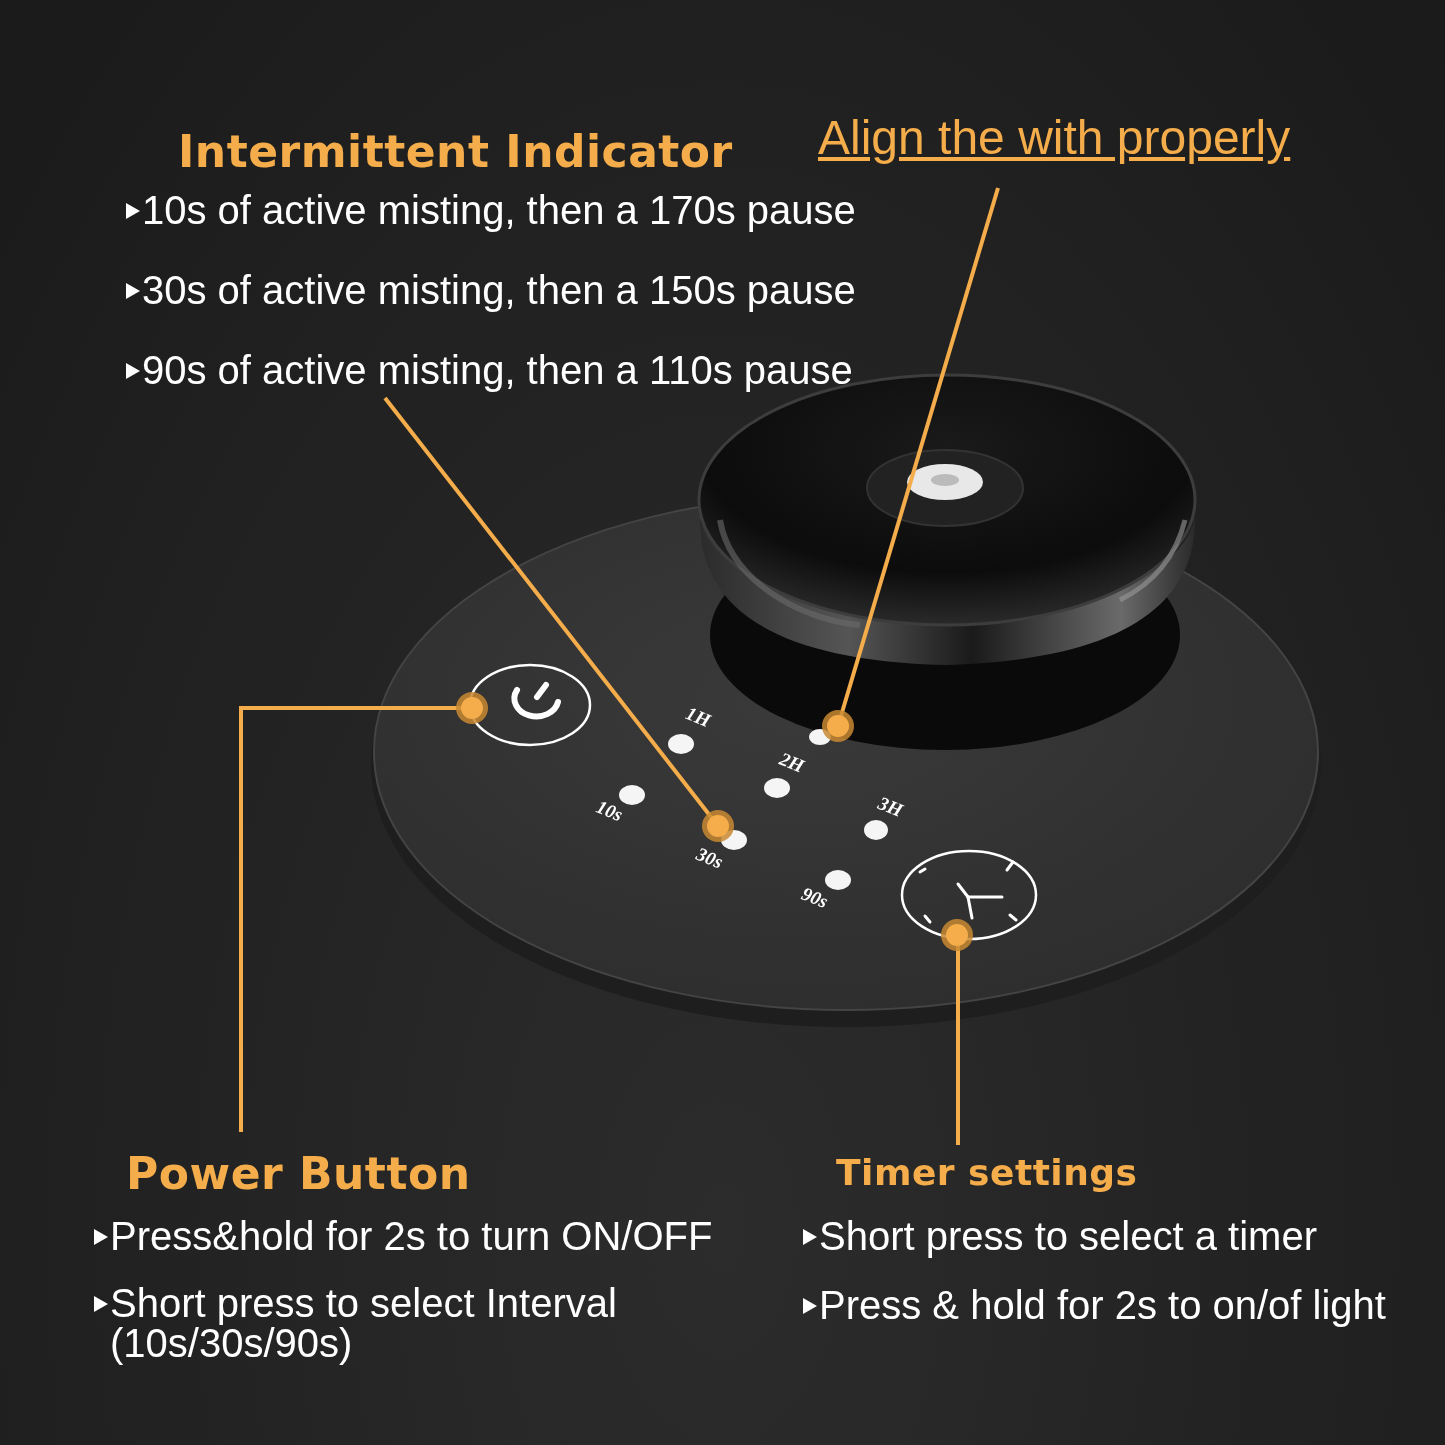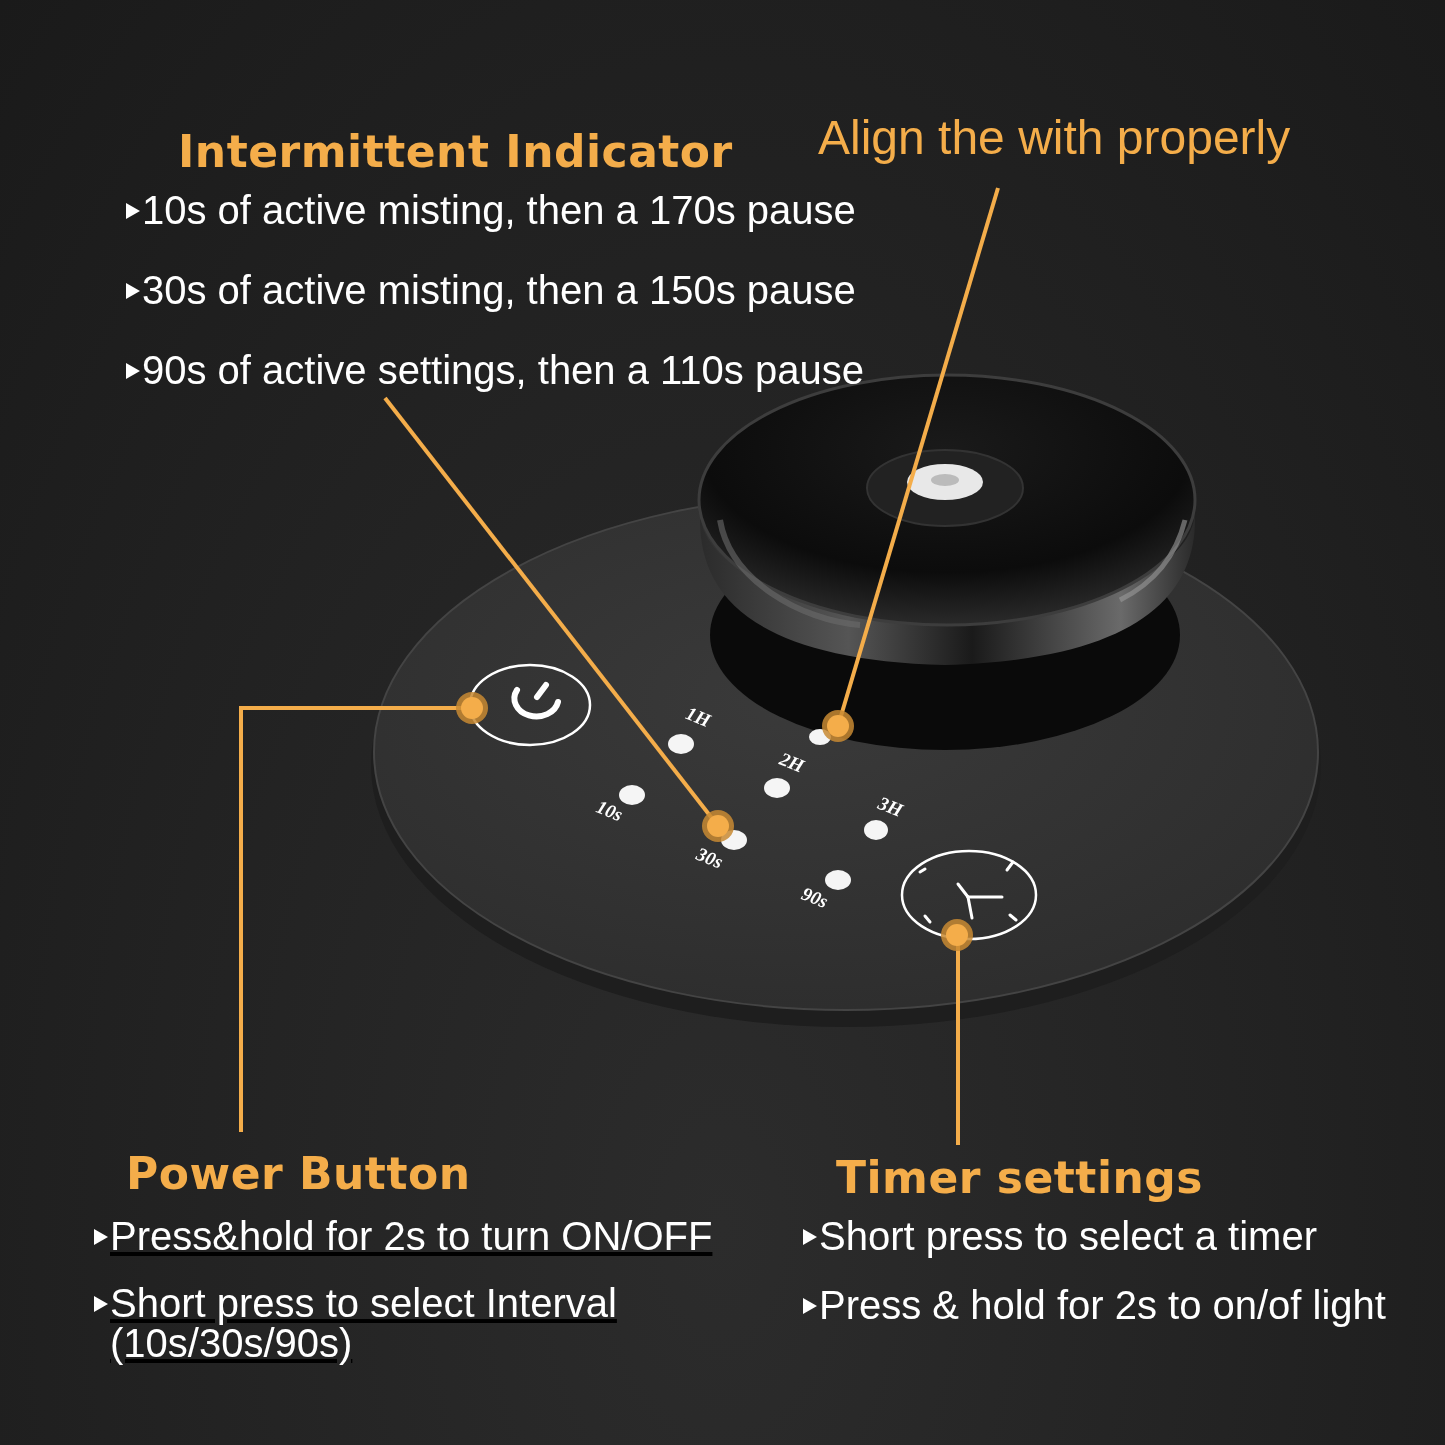--- a/index.html
+++ b/index.html
@@ -9,21 +9,21 @@
       font-family: "Liberation Sans", sans-serif;
       position: relative;
     }
     .stage { position: absolute; left: 0; top: 0; width: 1445px; height: 1445px; }
     svg.illus { position: absolute; left: 0; top: 0; }
     .heading {
       position: absolute; color: #f4ad4a; font-weight: bold;
       font-family: "DejaVu Sans", sans-serif; white-space: nowrap;
       letter-spacing: 0.5px;
     }
-    .heading.light { font-weight: normal; font-family: "Liberation Sans", sans-serif; letter-spacing: 0; }
+    .heading.light { font-weight: normal; font-family: "Liberation Sans", sans-serif; letter-spacing: 0; text-decoration: underline; }
     .bullets { position: absolute; margin: 0; padding: 0; list-style: none; }
     .bullets li {
       color: #ffffff; font-size: 40px; line-height: 34px; position: relative;
       padding-left: 16px; white-space: nowrap;
     }
     .bullets li .tri {
       position: absolute; left: 0; top: 10px; width: 0; height: 0;
       border-top: 8px solid transparent; border-bottom: 8px solid transparent;
       border-left: 14px solid #ffffff;
     }
@@ -136,40 +136,40 @@
     <li style="margin-bottom:46px;">
       <span class="tri"></span>
       <span>10s of active misting, then a 170s pause</span>
     </li>
     <li style="margin-bottom:46px;">
       <span class="tri"></span>
       <span>30s of active misting, then a 150s pause</span>
     </li>
     <li>
       <span class="tri"></span>
-      <span>90s of active settings, then a 110s pause</span>
+      <span>90s of active misting, then a 110s pause</span>
     </li>
   </ul>
 
   <div class="heading light" style="left:818px; top:110px; font-size:48px;">Align the with properly</div>
 
   <div class="heading" style="left:126px; top:1148px; font-size:44px;">Power Button</div>
-  <ul class="bullets" style="left:94px; top:1219px;text-decoration:underline;">
+  <ul class="bullets" style="left:94px; top:1219px;">
     <li style="margin-bottom:30px;">
       <span class="tri"></span>
       <span>Press&amp;hold for 2s to turn ON/OFF</span>
     </li>
     <li style="line-height:40px;">
       <span class="tri" style="top:13px;"></span>
       <span class="cont">Short press to select Interval</span>
       <span class="cont">(10s/30s/90s)</span>
     </li>
   </ul>
 
-  <div class="heading" style="left:836px; top:1152px; font-size:44px;">Timer settings</div>
+  <div class="heading" style="left:836px; top:1152px; font-size:36px;">Timer settings</div>
   <ul class="bullets" style="left:803px; top:1219px;">
     <li style="margin-bottom:35px;">
       <span class="tri"></span>
       <span>Short press to select a timer</span>
     </li>
     <li>
       <span class="tri"></span>
       <span>Press &amp; hold for 2s to on/of light</span>
     </li>
   </ul>

